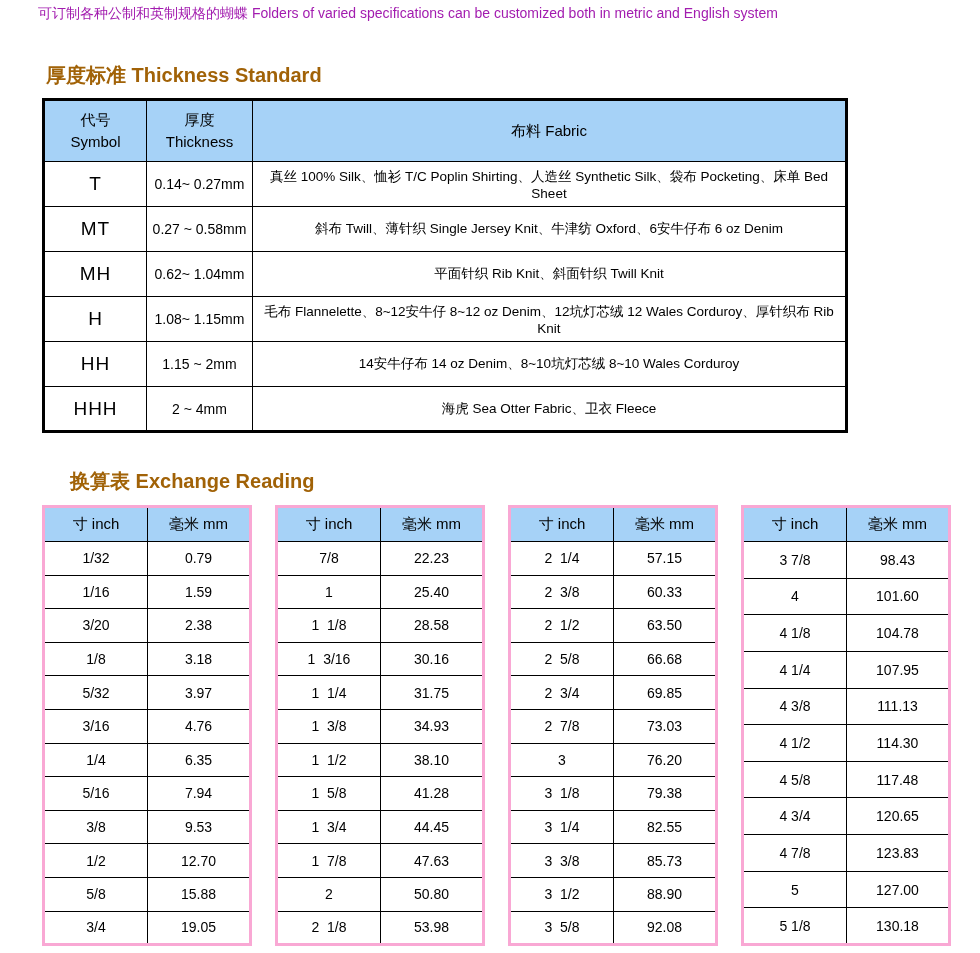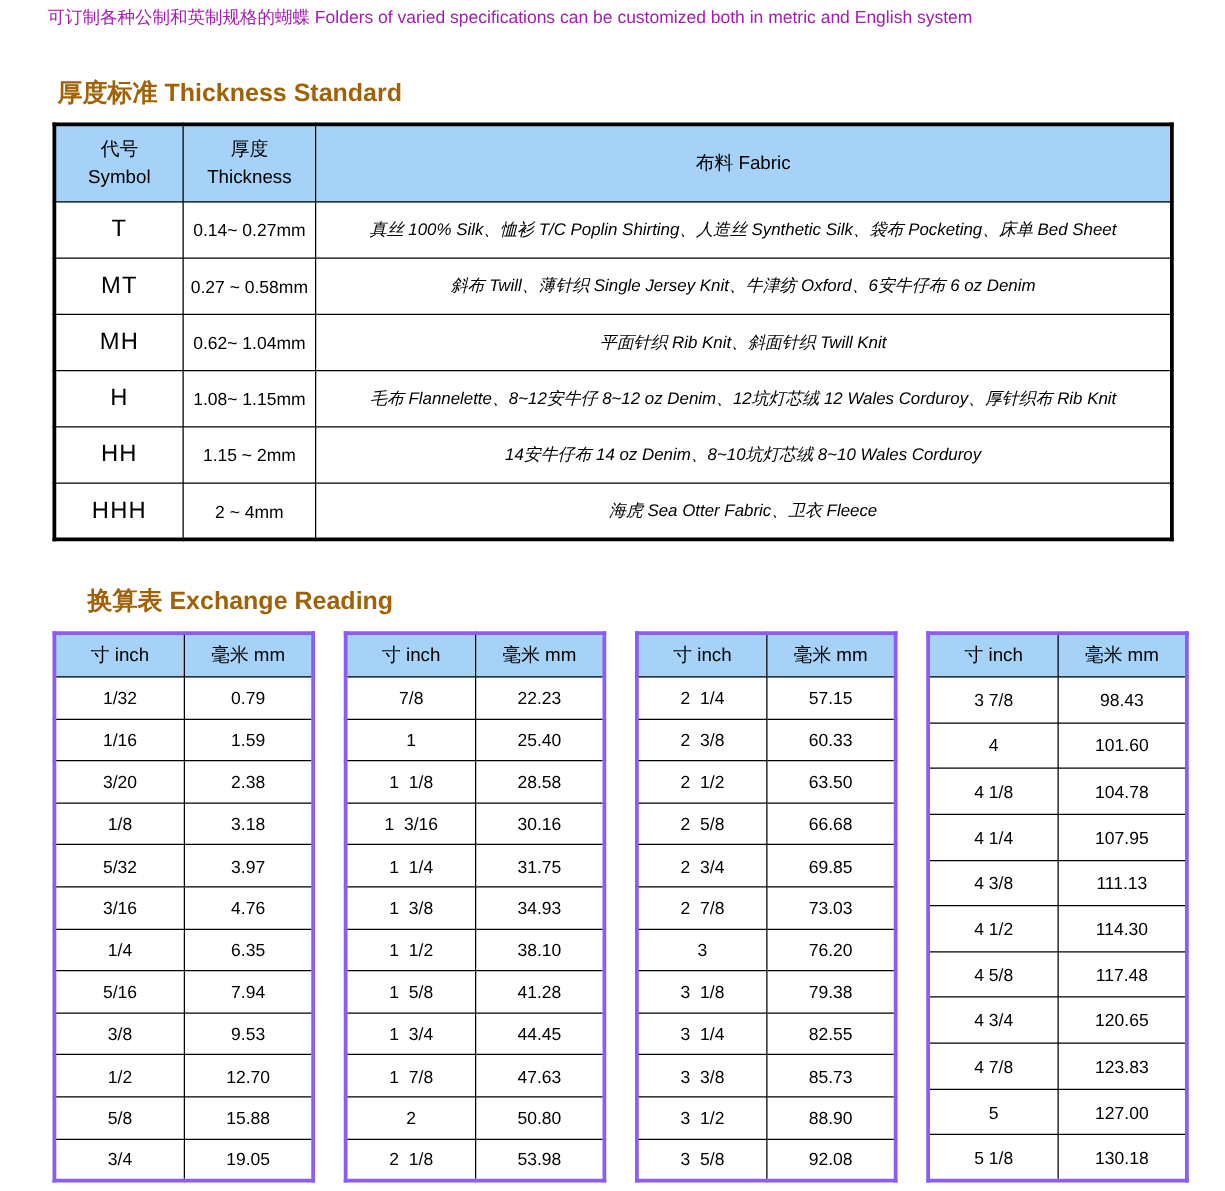--- a/index.html
+++ b/index.html
@@ -23,53 +23,53 @@
     color: #a16207;
     line-height: 24px;
   }
   .heading-thickness { margin: 40px 0 11px 46px; }
   .heading-exchange  { margin: 36px 0 12px 70px; }
 
   
   table { border-collapse: collapse; }
   .thickness-table {
     margin-left: 42px;
-    width: 897px;
+    width: 806px;
     table-layout: fixed;
     border: 3px solid #000000;
   }
   .thickness-table th, .thickness-table td {
     border: 1px solid #000000;
     text-align: center;
     vertical-align: middle;
   }
   .thickness-table th {
     background: #a6d2f7;
     font-weight: normal;
     font-size: 15px;
     height: 62px;
     line-height: 22px;
   }
   .col-symbol    { width: 103px; }
   .col-thickness { width: 106px; }
   .thickness-table td { height: 45px; font-size: 14px; }
   td.symbol-cell    { font-size: 19px; letter-spacing: 1px; }
   td.thickness-cell { font-size: 14px; }
-  td.fabric-cell    { font-size: 13.5px; padding: 0 6px; font-style: italic; }
+  td.fabric-cell    { font-size: 13.5px; padding: 0 6px; }
 
   
   .exchange-row {
     margin-left: 42px;
     display: flex;
     gap: 23px;
   }
   .exchange-table {
     width: 207px;
     table-layout: fixed;
-    border: 3px solid #8b5cf6;
+    border: 3px solid #f9a8d4;
   }
   .exchange-table th, .exchange-table td {
     border: 1px solid #000000;
     text-align: center;
     vertical-align: middle;
   }
   .exchange-table th {
     background: #a6d2f7;
     font-weight: normal;
     font-size: 15px;

